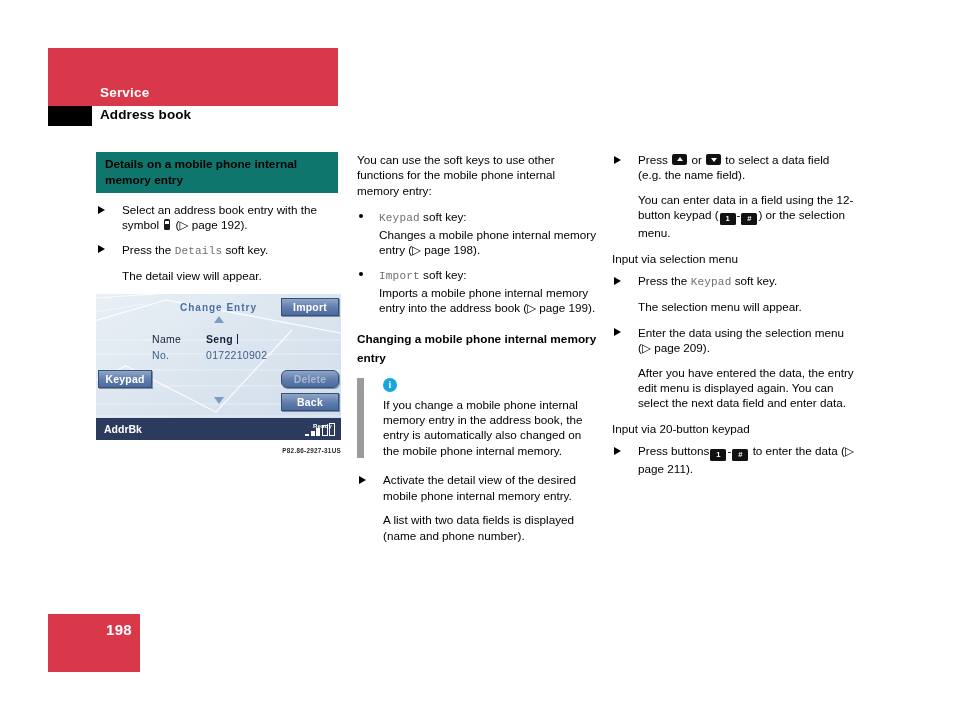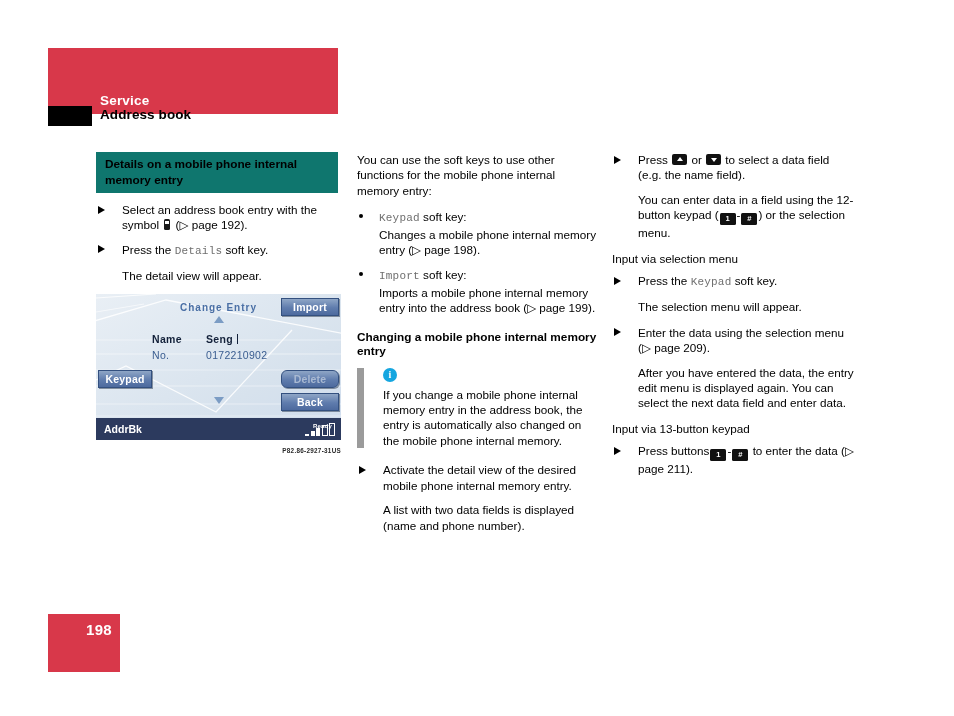--- a/index.html
+++ b/index.html
@@ -15,21 +15,21 @@
     color: #000000;
     overflow: hidden;
   }
 
   
   .header-red {
     position: absolute;
     left: 48px;
     top: 48px;
     width: 290px;
-    height: 66px;
+    height: 58px;
     background: #d8384a;
   }
   .header-red .chapter {
     position: absolute;
     left: 52px;
     bottom: 6px;
     color: #ffffff;
     font-size: 13.5px;
     font-weight: bold;
     letter-spacing: 0.2px;
@@ -68,21 +68,21 @@
     background: #0f766e;
     font-weight: bold;
     font-size: 11.8px;
     line-height: 15.5px;
     padding: 5px 7px 5px 9px;
     margin-bottom: 9px;
   }
   .bold-head {
     font-weight: bold;
     font-size: 11.8px;
-    line-height: 14px;
+    line-height: 19px;
     margin-top: 14px;
     margin-bottom: 7px;
   }
   .para {
     margin-bottom: 11px;
   }
   .para.tight { margin-bottom: 7px; }
 
   
   .step {
@@ -240,21 +240,21 @@
     width: 0; height: 0;
     transform: translateX(-50%);
     border-left: 5px solid transparent;
     border-right: 5px solid transparent;
   }
   .scr-up { top: 22px; border-bottom: 7px solid #7b9cc4; }
   .scr-dn { top: 103px; border-top: 7px solid #7b9cc4; }
 
   .row-label {
     position: absolute;
-    font-weight: bold;
+    font-weight: normal;
     font-size: 10.5px;
     color: #13213a;
     letter-spacing: 0.3px;
   }
   .row-value {
     position: absolute;
     font-size: 10.5px;
     color: #3a5d90;
     letter-spacing: 0.3px;
   }
@@ -323,21 +323,21 @@
     color: #2a2a2a;
     font-weight: bold;
     margin-top: 3px;
   }
 
   
   .page-box {
     position: absolute;
     left: 48px;
     top: 614px;
-    width: 72px;
+    width: 92px;
     height: 58px;
     background: #d8384a;
   }
   .page-box .num {
     position: absolute;
     right: 8px;
     top: 7px;
     color: #ffffff;
     font-size: 15px;
     font-weight: bold;
@@ -483,21 +483,21 @@
 
   <div class="sub">The selection menu will appear.</div>
 
   <div class="step">
     <span class="tri"></span>
     <span>Enter the data using the selection menu (▷ page 209).</span>
   </div>
 
   <div class="sub">After you have entered the data, the entry edit menu is displayed again. You can select the next data field and enter data.</div>
 
-  <div class="para tight">Input via 13-button keypad</div>
+  <div class="para tight">Input via 20-button keypad</div>
 
   <div class="step">
     <span class="tri"></span>
     <span>Press buttons</span><span class="ic-key">1</span><span>-</span><span class="ic-key">#</span>
     <span>to enter the data (▷ page 211).</span>
   </div>
 </div>
 
 <div class="page-box">
   <div class="num">198</div>

